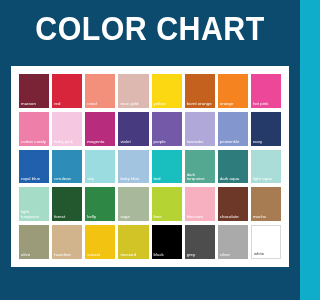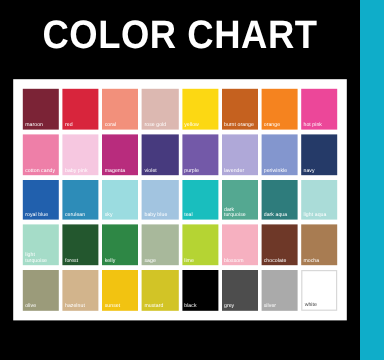--- a/index.html
+++ b/index.html
@@ -78,21 +78,21 @@
     letter-spacing: 0.05px;
     word-break: break-word;
     user-select: none;
   }
   .label-light { color: #ffffff; }
   .label-dark  { color: #3a3a3a; }
 </style>
 </head>
 <body>
 
-<div id="page" style="background: #000000;">
+<div id="page" style="background: #0c4a6e;">
 
   <div id="title" style="color: rgb(255, 255, 255);">COLOR CHART</div>
 
   <div id="card" style="background: rgb(255, 255, 255);">
     <div id="grid">
         <div class="swatch" style="background: rgb(123, 35, 54);">
           <div class="swatch-label label-light">maroon</div>
         </div>
         <div class="swatch" style="background: rgb(216, 37, 60);">
           <div class="swatch-label label-light">red</div>

